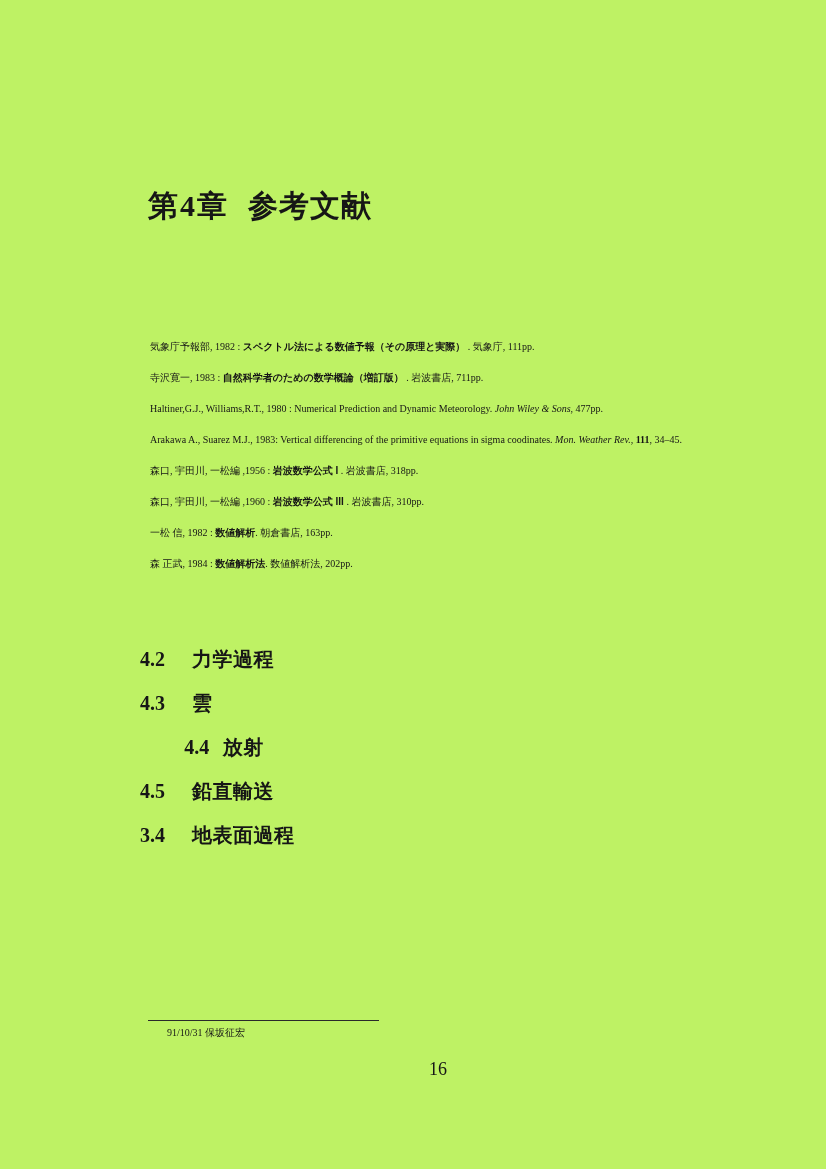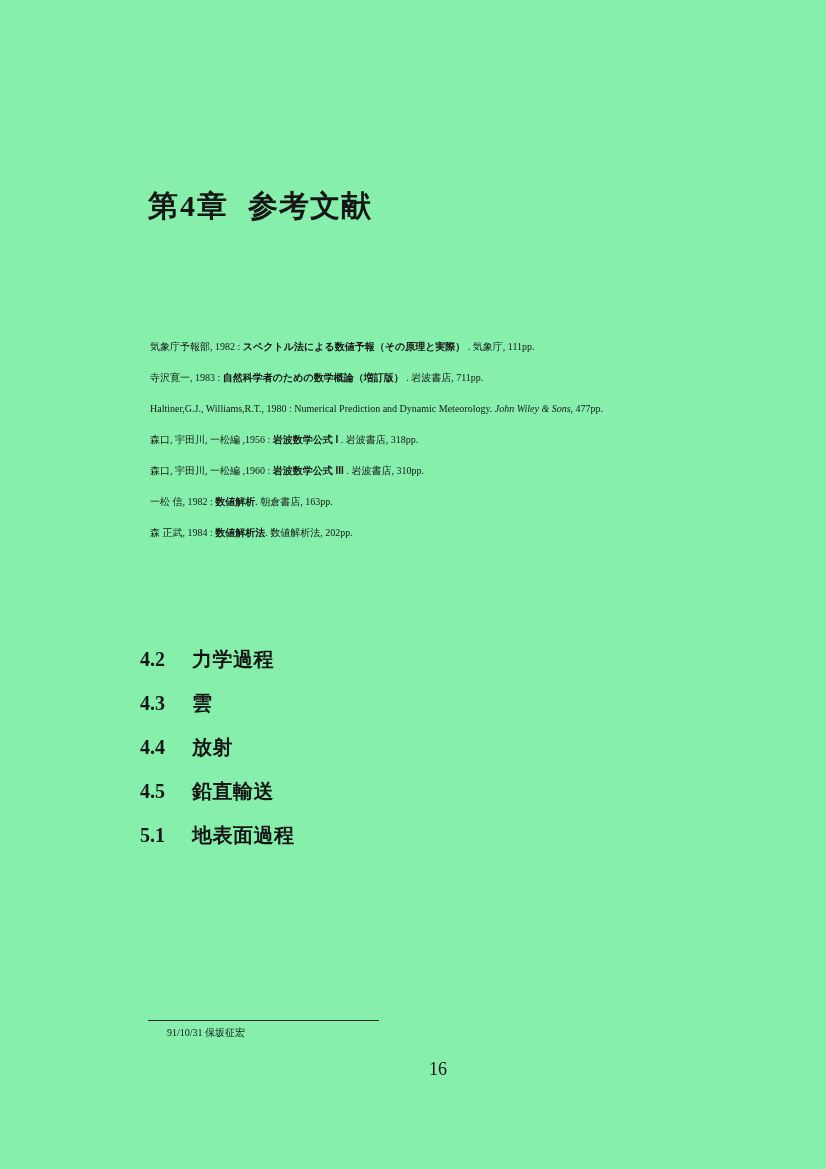--- a/index.html
+++ b/index.html
@@ -117,52 +117,53 @@
     left: 148px;
     top: 1059px;
     width: 580px;
     text-align: center;
     font-size: 18px;
   }
 </style>
 </head>
 <body>
 
-<div class="page" style="background: #86efac; color: rgb(22, 22, 22);">
+<div class="page" style="background: #bef264; color: rgb(22, 22, 22);">
 
   <h1 class="chapter-heading" style="margin:0;">
     <span class="chapter-label"><span class="cjk">第</span><span class="num">4</span><span class="cjk">章</span></span><span class="cjk chapter-title">参考文献</span>
   </h1>
 
 
   <div class="references">
       <p class="ref"><span class="seg-jp">気象庁予報部, 1982 : </span><span class="seg-jpbold">スペクトル法による数値予報（その原理と実際）</span><span class="seg-jp"> . 気象庁, 111pp.</span></p>
       <p class="ref"><span class="seg-jp">寺沢寛一, 1983 : </span><span class="seg-jpbold">自然科学者のための数学概論（増訂版）</span><span class="seg-jp"> . 岩波書店, 711pp.</span></p>
       <p class="ref"><span class="seg-roman">Haltiner,G.J., Williams,R.T., 1980 : Numerical Prediction and Dynamic Meteorology.  </span><span class="seg-italic">John Wiley &amp; Sons</span><span class="seg-roman">, 477pp.</span></p>
+      <p class="ref"><span class="seg-roman">Arakawa A., Suarez M.J., 1983: Vertical differencing of the primitive equations in sigma coodinates.  </span><span class="seg-italic">Mon. Weather Rev.</span><span class="seg-roman">, </span><span class="seg-bold">111</span><span class="seg-roman">, 34–45.</span></p>
       <p class="ref"><span class="seg-jp">森口, 宇田川, 一松編 ,1956 : </span><span class="seg-jpbold">岩波数学公式 I</span><span class="seg-jp"> . 岩波書店, 318pp.</span></p>
       <p class="ref"><span class="seg-jp">森口, 宇田川, 一松編 ,1960 : </span><span class="seg-jpbold">岩波数学公式 III</span><span class="seg-jp"> . 岩波書店, 310pp.</span></p>
       <p class="ref"><span class="seg-jp">一松 信, 1982 : </span><span class="seg-jpbold">数値解析</span><span class="seg-jp">. 朝倉書店, 163pp.</span></p>
       <p class="ref"><span class="seg-jp">森 正武, 1984 : </span><span class="seg-jpbold">数値解析法</span><span class="seg-jp">. 数値解析法, 202pp.</span></p>
     </div>
 
   <div class="sections-rest">
     <h2 class="section-heading" style="margin:0 0 22px 0;">
       <span class="sec-num">4.2</span><span class="sec-title">力学過程</span>
     </h2>
     <h2 class="section-heading" style="margin:0 0 22px 0;">
       <span class="sec-num">4.3</span><span class="sec-title">雲</span>
     </h2>
-    <h2 class="section-heading" style="margin:0 0 22px 0;">
+    <h2 class="section-heading" style="margin:0 0 22px 0;text-align:center;">
       <span class="sec-num">4.4</span><span class="sec-title">放射</span>
     </h2>
     <h2 class="section-heading" style="margin:0 0 22px 0;">
       <span class="sec-num">4.5</span><span class="sec-title">鉛直輸送</span>
     </h2>
     <h2 class="section-heading" style="margin:0;">
-      <span class="sec-num">5.1</span><span class="sec-title">地表面過程</span>
+      <span class="sec-num">3.4</span><span class="sec-title">地表面過程</span>
     </h2>
   </div>
 
   <div class="footnote-rule"></div>
   <div class="footnote-text">91/10/31 保坂征宏</div>
   <div class="page-number">16</div>
 
 </div>
 
 </body></html>

